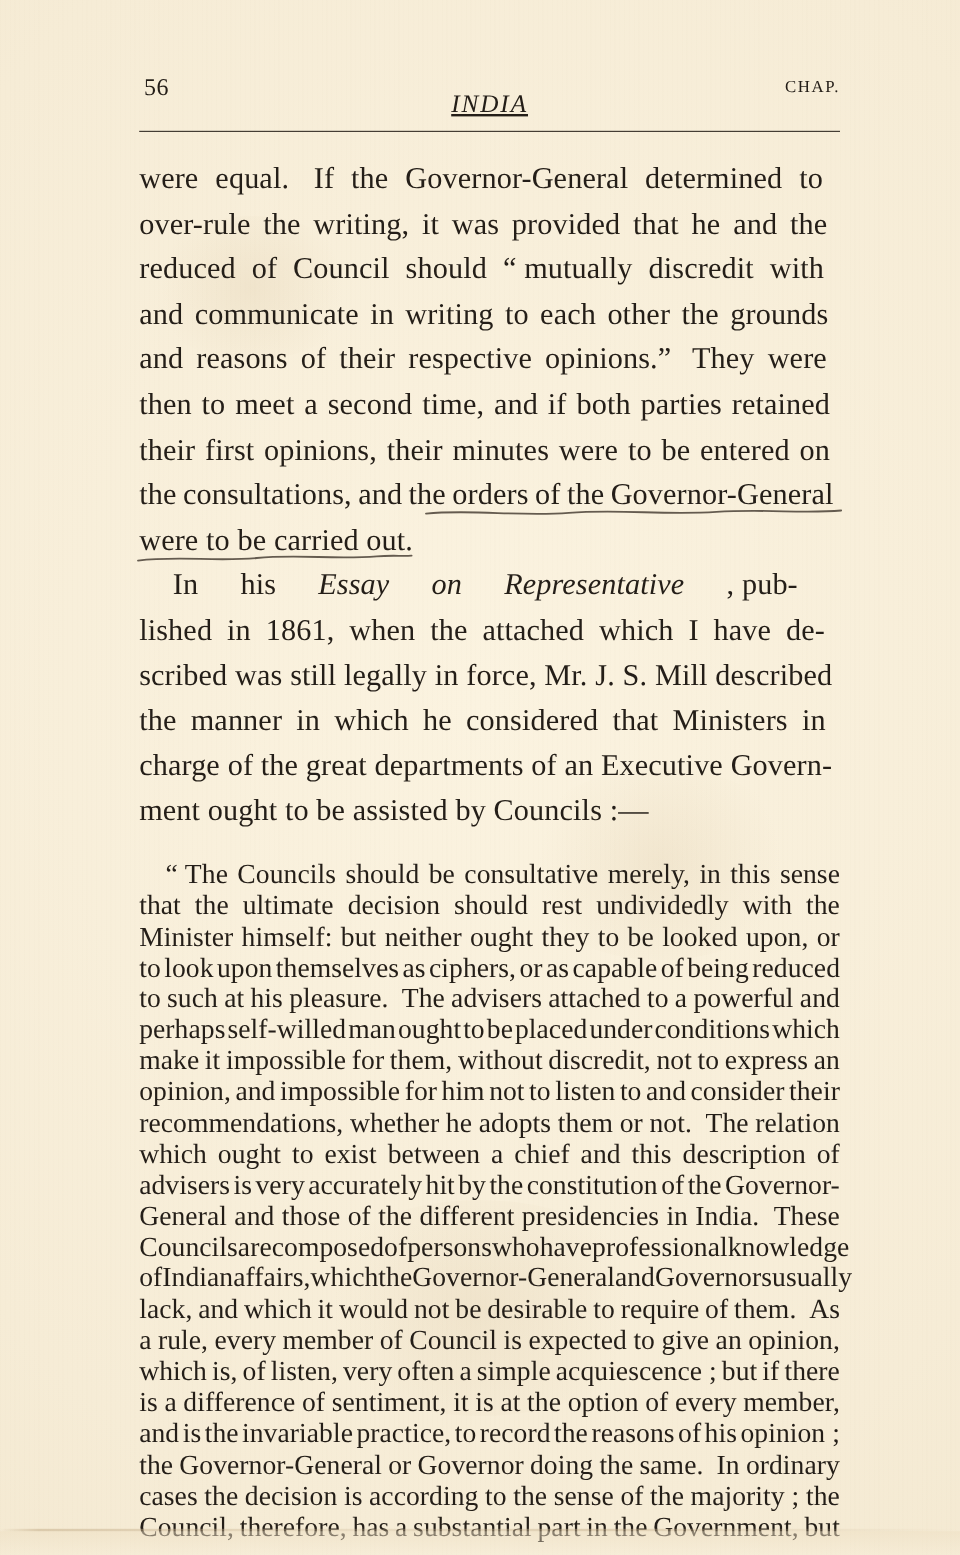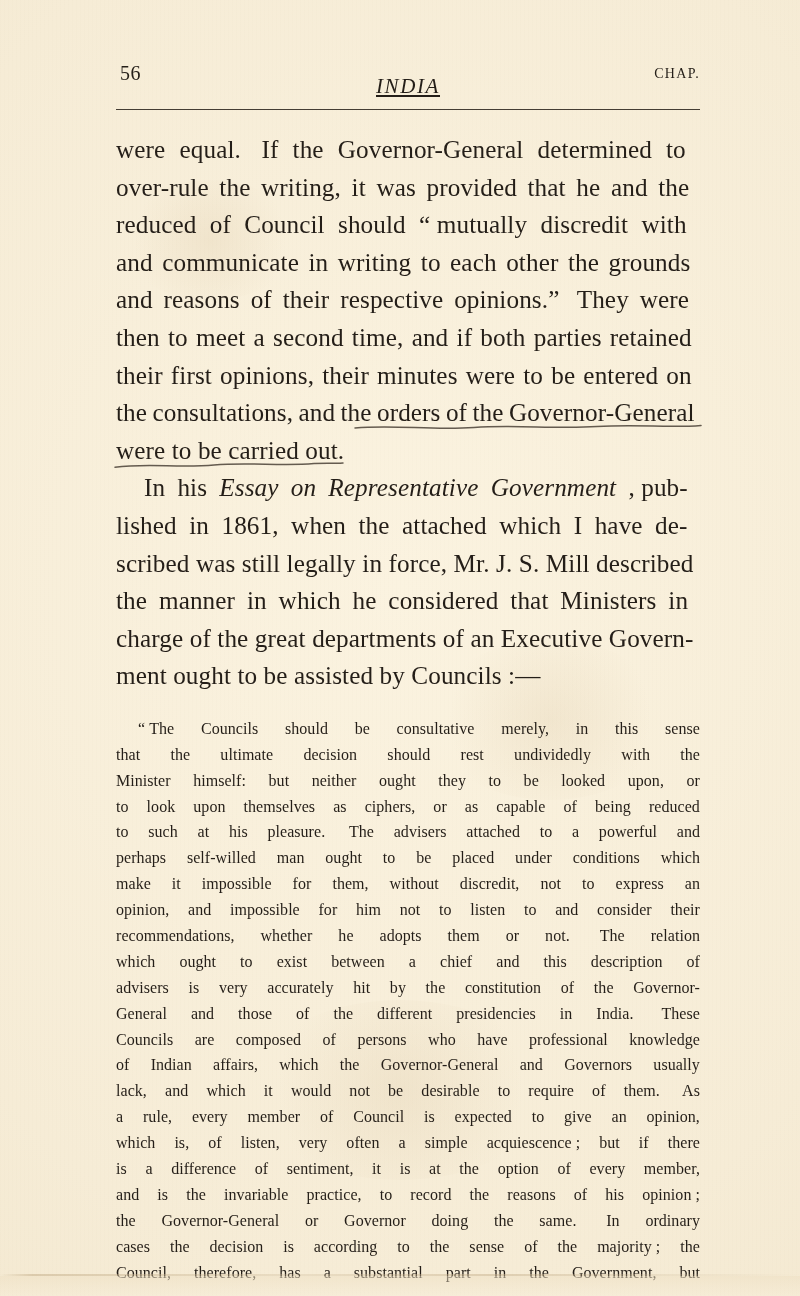--- a/index.html
+++ b/index.html
@@ -125,21 +125,21 @@
   svg.uline {
     position: absolute;
     pointer-events: none;
     overflow: visible;
   }
   
   .quote {
     margin-top: 21px;
   }
   .qline {
-    font-size: 16px;
+    font-size: 23px;
     line-height: 25.9px;
     height: 25.9px;
     white-space: nowrap;
     letter-spacing: 0.05px;
   }
   .qline.j {
     display: flex;
     justify-content: space-between;
   }
   .qline .w { display: inline-block; }
@@ -271,21 +271,20 @@
     </div>
 
     <div>
 
       <div class="bodyline j">
         <span class="w" style="padding-left:28px;">In</span>
           <span class="w">his</span>
           <span class="w ital">Essay</span>
           <span class="w ital">on</span>
           <span class="w ital">Representative</span>
-          <span class="w ital">Government</span>
           <span class="w">,&nbsp;pub-</span>
       </div>
 
       <div class="bodyline j">
         <span class="w">lished</span>
           <span class="w">in</span>
           <span class="w">1861,</span>
           <span class="w">when</span>
           <span class="w">the</span>
           <span class="w">attached</span>

